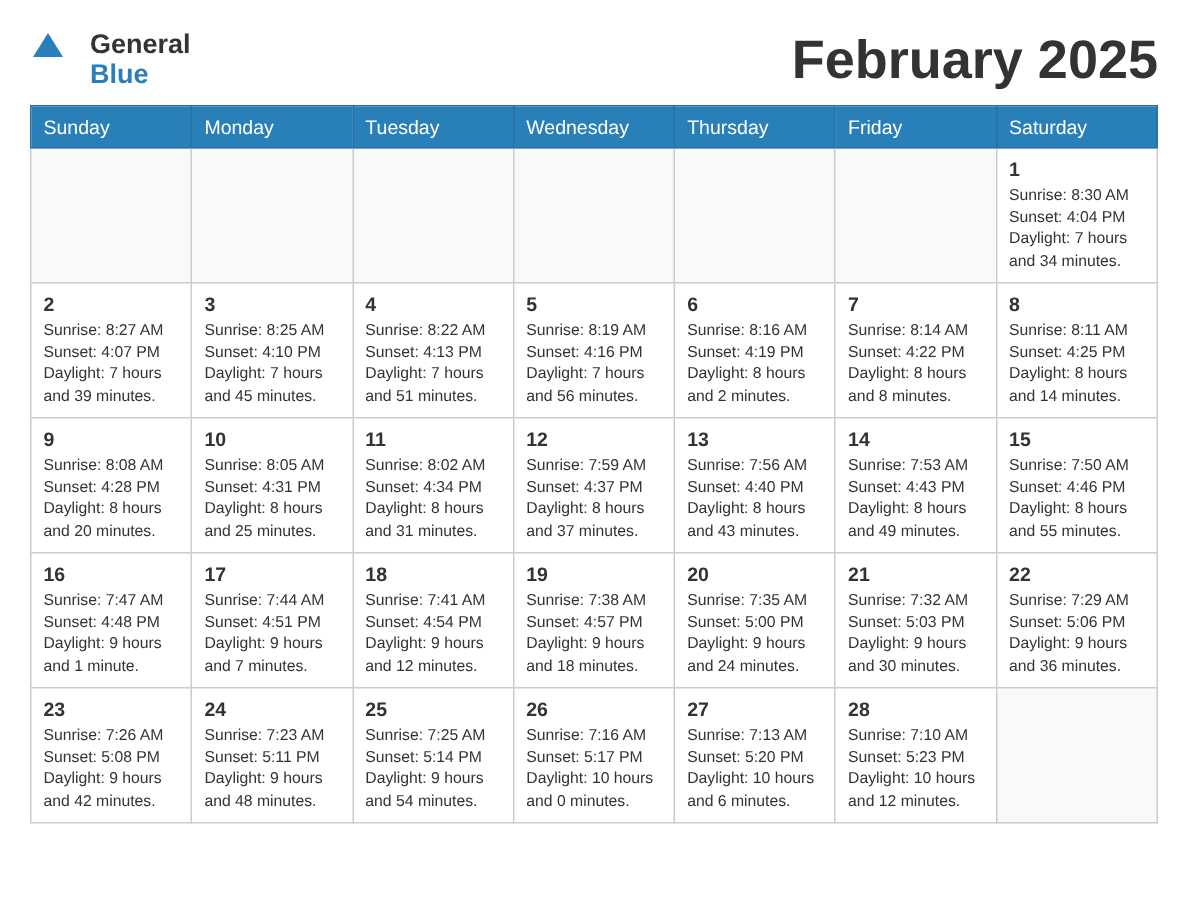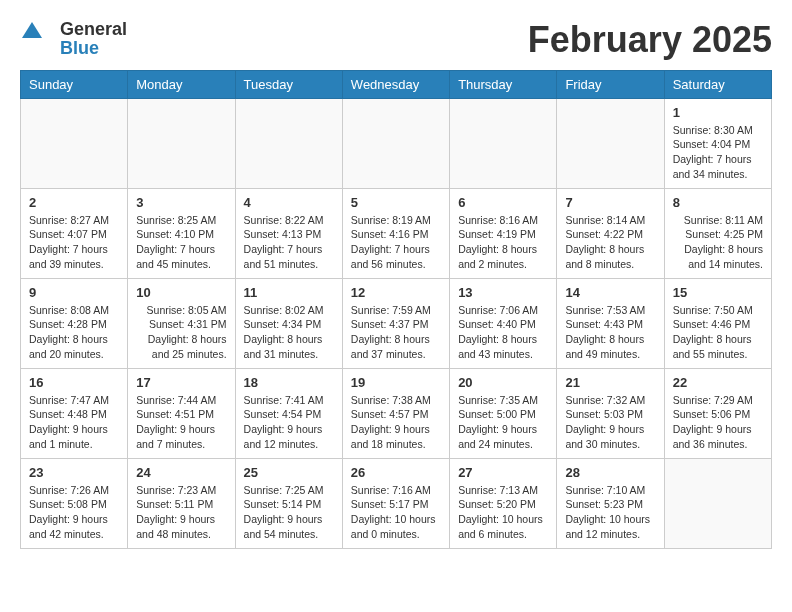--- a/index.html
+++ b/index.html
@@ -175,58 +175,58 @@
         </td>
         <td>
           <div class="day-number">7</div>
           <div class="day-info" style="white-space: pre-line;">Sunrise: 8:14 AM
 Sunset: 4:22 PM
 Daylight: 8 hours
 and 8 minutes.</div>
         </td>
         <td>
           <div class="day-number">8</div>
-          <div class="day-info" style="white-space: pre-line; text-align: right;">Sunrise: 8:11 AM
+          <div class="day-info" style="white-space: pre-line;">Sunrise: 8:11 AM
 Sunset: 4:25 PM
 Daylight: 8 hours
 and 14 minutes.</div>
         </td>
       </tr>
       <tr class="week-row">
         <td>
           <div class="day-number">9</div>
           <div class="day-info" style="white-space: pre-line;">Sunrise: 8:08 AM
 Sunset: 4:28 PM
 Daylight: 8 hours
 and 20 minutes.</div>
         </td>
         <td>
           <div class="day-number">10</div>
-          <div class="day-info" style="white-space: pre-line; text-align: right;">Sunrise: 8:05 AM
+          <div class="day-info" style="white-space: pre-line;">Sunrise: 8:05 AM
 Sunset: 4:31 PM
 Daylight: 8 hours
 and 25 minutes.</div>
         </td>
         <td>
           <div class="day-number">11</div>
           <div class="day-info" style="white-space: pre-line;">Sunrise: 8:02 AM
 Sunset: 4:34 PM
 Daylight: 8 hours
 and 31 minutes.</div>
         </td>
         <td>
           <div class="day-number">12</div>
           <div class="day-info" style="white-space: pre-line;">Sunrise: 7:59 AM
 Sunset: 4:37 PM
 Daylight: 8 hours
 and 37 minutes.</div>
         </td>
         <td>
           <div class="day-number">13</div>
-          <div class="day-info" style="white-space: pre-line;">Sunrise: 7:06 AM
+          <div class="day-info" style="white-space: pre-line;">Sunrise: 7:56 AM
 Sunset: 4:40 PM
 Daylight: 8 hours
 and 43 minutes.</div>
         </td>
         <td>
           <div class="day-number">14</div>
           <div class="day-info" style="white-space: pre-line;">Sunrise: 7:53 AM
 Sunset: 4:43 PM
 Daylight: 8 hours
 and 49 minutes.</div>

